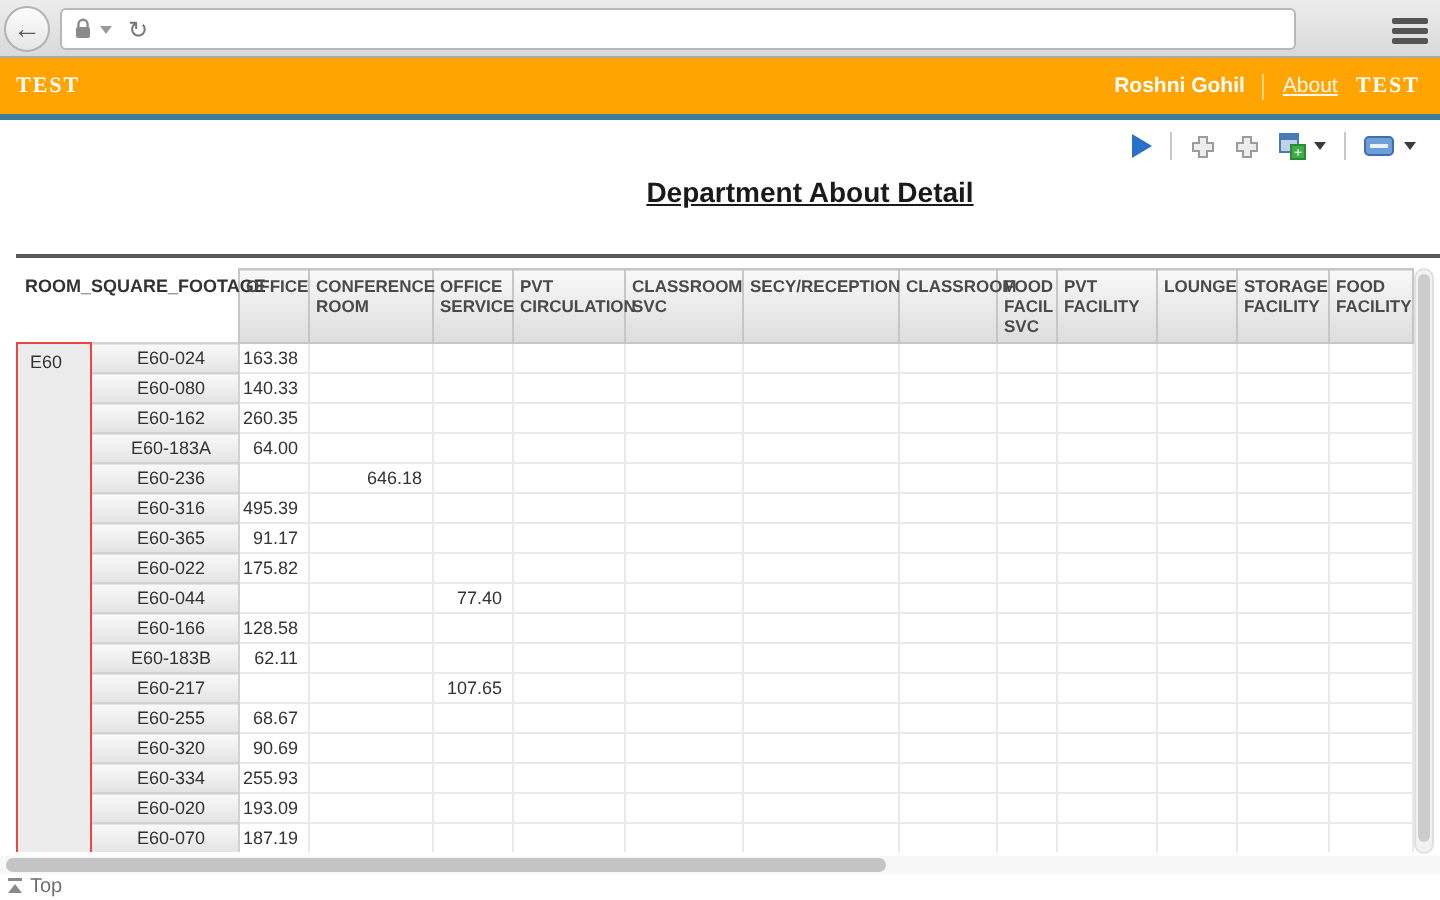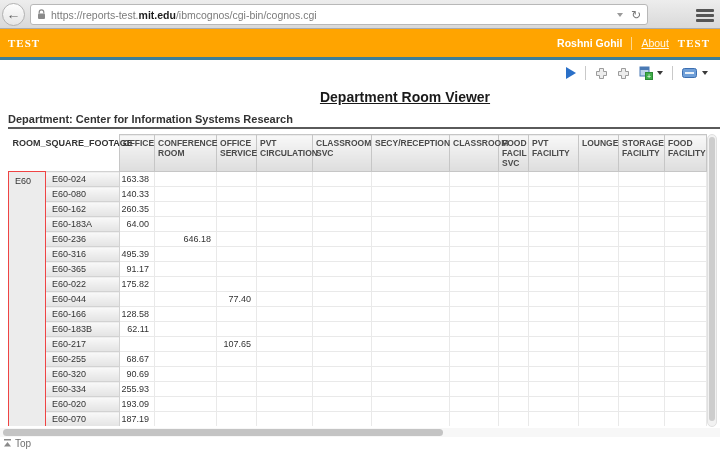--- a/index.html
+++ b/index.html
@@ -58,21 +58,21 @@
   
   .table-wrap { position:absolute; top:134px; left:8px; width:699px; height:292px; overflow:hidden; }
   table { border-collapse:collapse; table-layout:fixed; width:698px; }
   th { background:linear-gradient(#f8f8f8,#dddddd); border:1px solid #c6c6c6;
     font-size:8.5px; font-weight:bold; color:#4a4a4a; text-align:left;
     vertical-align:top; padding:3px 3px; line-height:10px; height:33px; }
   th.corner { background:#fff; border:none; font-size:9px; color:#333; padding-left:4px; vertical-align:top; }
   td { font-size:9px; color:#333; height:14.5px; line-height:14px; white-space:nowrap; overflow:hidden; }
   td.group-cell { background:#ececec; border:1px solid #ef4444; vertical-align:top;
     padding:2px 0 0 6px; }
-  td.room-cell { background:linear-gradient(#f9f9f9,#e3e3e3); border:1px solid #d2d2d2; padding:0 0 0 6px; }
+  td.room-cell { background:linear-gradient(#f9f9f9,#e3e3e3); border:1px solid #d2d2d2; padding:0 0 0 6px;text-align:center; }
   td.value-cell { background:#fff; border:1px solid #e9e9e9; text-align:right; padding:0 5px 0 0; }
 
   
   .v-scroll { position:absolute; top:134px; right:3px; width:10px; height:293px;
     background:#f2f2f2; border:1px solid #e0e0e0; border-radius:5px; }
   .v-thumb { position:absolute; top:2px; left:1px; width:6px; height:284px;
     background:#cdcdcd; border-radius:4px; }
   .h-scroll { position:absolute; top:428px; left:0; width:720px; height:9px; background:#f7f7f7; }
   .h-thumb { position:absolute; top:1px; left:3px; width:440px; height:7px;
     background:#c4c4c4; border-radius:4px; }
@@ -89,21 +89,20 @@
 
 <div class="stage">
 
   <div class="chrome">
     <div class="back-btn">←</div>
     <div class="url-bar">
       <svg width="9" height="11" viewBox="0 0 9 11">
         <path d="M2.2 4.5V3.2a2.3 2.3 0 0 1 4.6 0v1.3" fill="none" stroke="#8a8a8a" stroke-width="1.2"></path>
         <rect x="1" y="4.5" width="7" height="5.5" rx="1" fill="#8a8a8a"></rect>
       </svg>
-      <span class="url-text"><span class="scheme">https://reports-test.</span><span class="domain">mit.edu</span><span class="path">/ibmcognos/cgi-bin/cognos.cgi</span></span>
       <span class="url-caret"></span>
       <span class="reload">↻</span>
     </div>
     <div class="menu-btn">
       <div></div>
         <div></div>
         <div></div>
     </div>
   </div>
 
@@ -140,23 +139,22 @@
     <span class="icon-group">
       <svg width="16" height="12" viewBox="0 0 16 12">
         <rect x="0.5" y="1.5" width="14" height="9" rx="2" fill="#6f9fd8" stroke="#3c6eb0"></rect>
         <rect x="3" y="5" width="9" height="2" fill="#fff" opacity="0.85"></rect>
       </svg>
       <span class="dd-caret"></span>
     </span>
   </div>
 
   <div class="report-title-wrap">
-    <span class="report-title">Department Room Viewer</span>
-  </div>
-  <div class="dept-line">Department: Center for Information Systems Research</div>
+    <span class="report-title">Department About Detail</span>
+  </div>
   <div class="dept-rule"></div>
 
   <div class="table-wrap">
     <table>
       <colgroup>
           <col style="width: 37px;">
           <col style="width: 74px;">
           <col style="width: 35px;">
           <col style="width: 62px;">
           <col style="width: 40px;">

